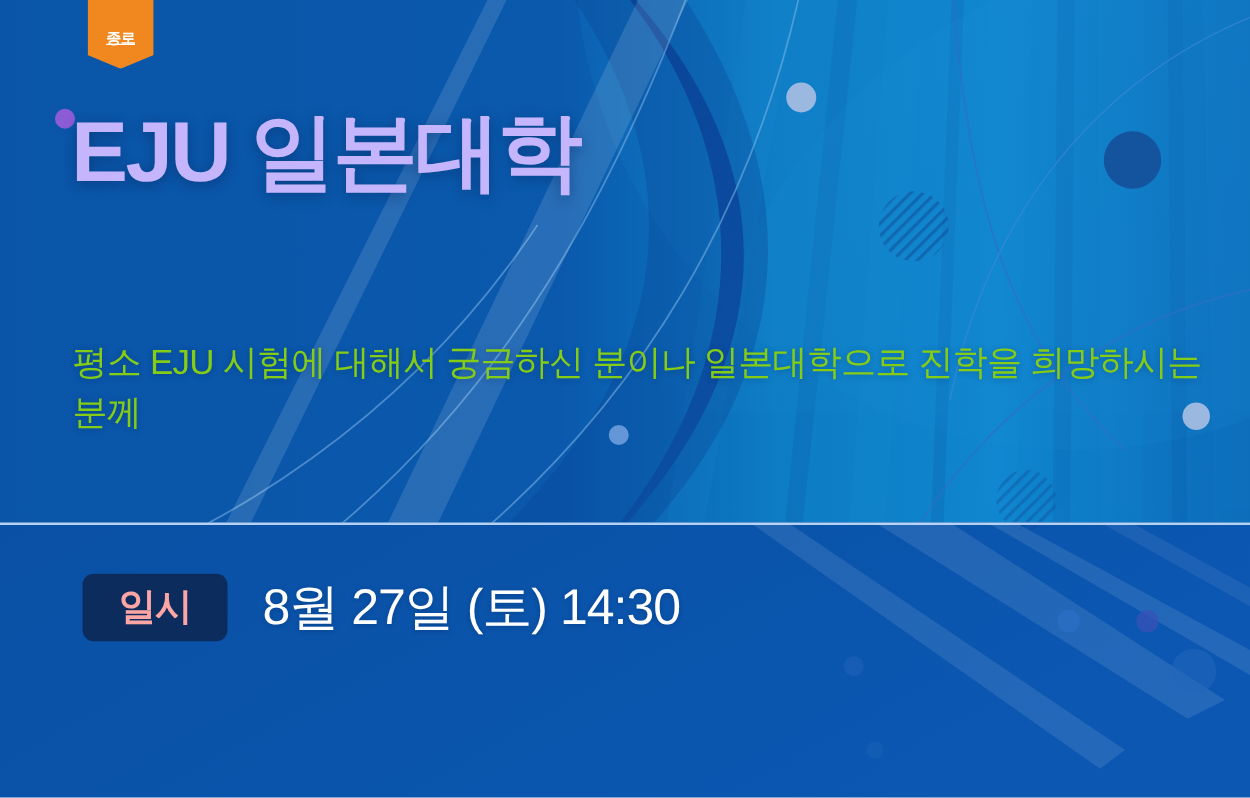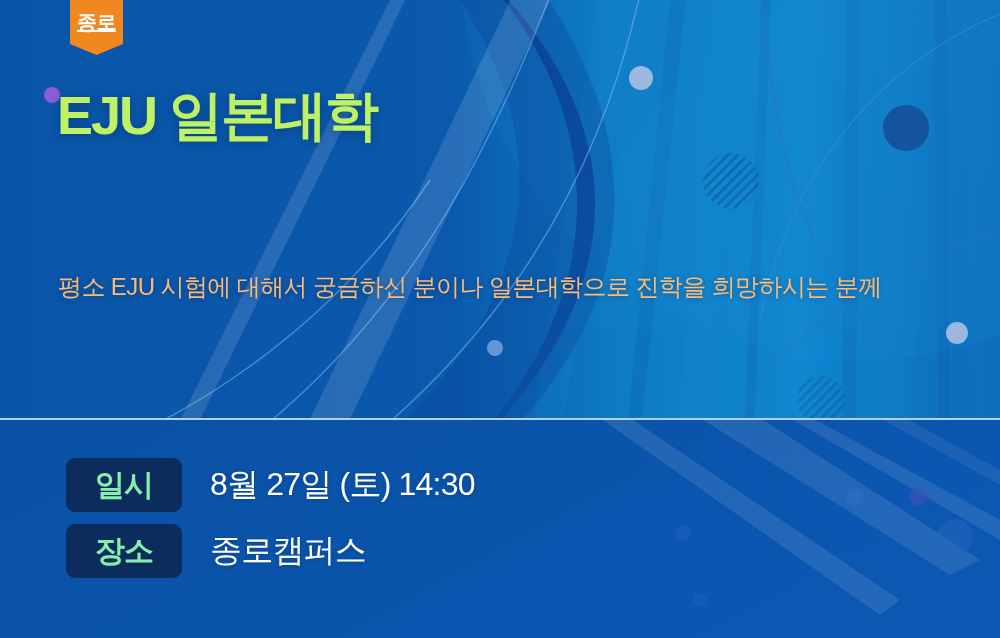--- a/index.html
+++ b/index.html
@@ -40,44 +40,44 @@
     background: #f0881f;
     -webkit-clip-path: polygon(0 0, 100% 0, 100% 80%, 50% 100%, 0 80%);
     clip-path: polygon(0 0, 100% 0, 100% 80%, 50% 100%, 0 80%);
     display: flex;
     align-items: flex-start;
     justify-content: center;
     z-index: 6;
   }
   #ribbon .ribbon-text {
     color: #ffffff;
-    font-size: 20px;
+    font-size: 12px;
     font-weight: bold;
     line-height: 1;
-    padding-top: 12px;
+    padding-top: 24px;
     letter-spacing: -0.5px;
     text-decoration: underline;
   }
 
   
   #content {
     position: relative;
     z-index: 5;
     width: 1000px;
     height: 638px;
   }
 
   #title-block {
     position: absolute;
     left: 57px;
     top: 88px;
   }
   #title-main {
-    color: #bef264;
-    font-size: 54px;
+    color: #c4b5fd;
+    font-size: 68px;
     font-weight: bold;
     line-height: 1.0;
     letter-spacing: -2px;
     text-shadow: 0 2px 10px rgba(0,20,60,0.35);
     white-space: nowrap;
   }
   #title-sub {
     color: #ffffff;
     font-size: 54px;
     font-weight: 300;
@@ -86,22 +86,22 @@
     margin-top: 8px;
     text-shadow: 0 2px 8px rgba(0,20,60,0.3);
     white-space: nowrap;
   }
 
   #description {
     position: absolute;
     left: 58px;
     top: 270px;
     width: 920px;
-    color: #fdba74;
-    font-size: 24px;
+    color: #84cc16;
+    font-size: 28px;
     font-weight: 400;
     line-height: 1.42;
     letter-spacing: -0.6px;
     text-shadow: 0 1px 5px rgba(0,20,60,0.3);
   }
 
   #divider {
     position: absolute;
     left: 0;
     top: 418px;
@@ -122,30 +122,30 @@
     margin-bottom: 12px;
   }
   .info-label {
     width: 116px;
     height: 54px;
     background: #0d2c5e;
     border-radius: 9px;
     display: flex;
     align-items: center;
     justify-content: center;
-    color: #86efac;
+    color: #fca5a5;
     font-size: 30px;
     font-weight: bold;
     letter-spacing: -1px;
     box-sizing: border-box;
   }
   .info-value {
     margin-left: 28px;
     color: #ffffff;
-    font-size: 32px;
+    font-size: 40px;
     font-weight: 500;
     letter-spacing: -0.8px;
     white-space: nowrap;
     text-shadow: 0 1px 4px rgba(0,20,60,0.25);
   }
 </style>
 </head>
 <body>
 
 <div id="banner">
@@ -272,20 +272,16 @@
 
     <div id="description">
       <div>평소 EJU 시험에 대해서 궁금하신 분이나 일본대학으로 진학을 희망하시는 분께</div>
     </div>
 
     <div id="info-block">
       <div class="info-row">
         <div class="info-label">일시</div>
         <div class="info-value">8월 27일 (토) 14:30</div>
       </div>
-      <div class="info-row">
-        <div class="info-label">장소</div>
-        <div class="info-value">종로캠퍼스</div>
-      </div>
     </div>
 
   </div>
 </div>
 
 </body></html>

